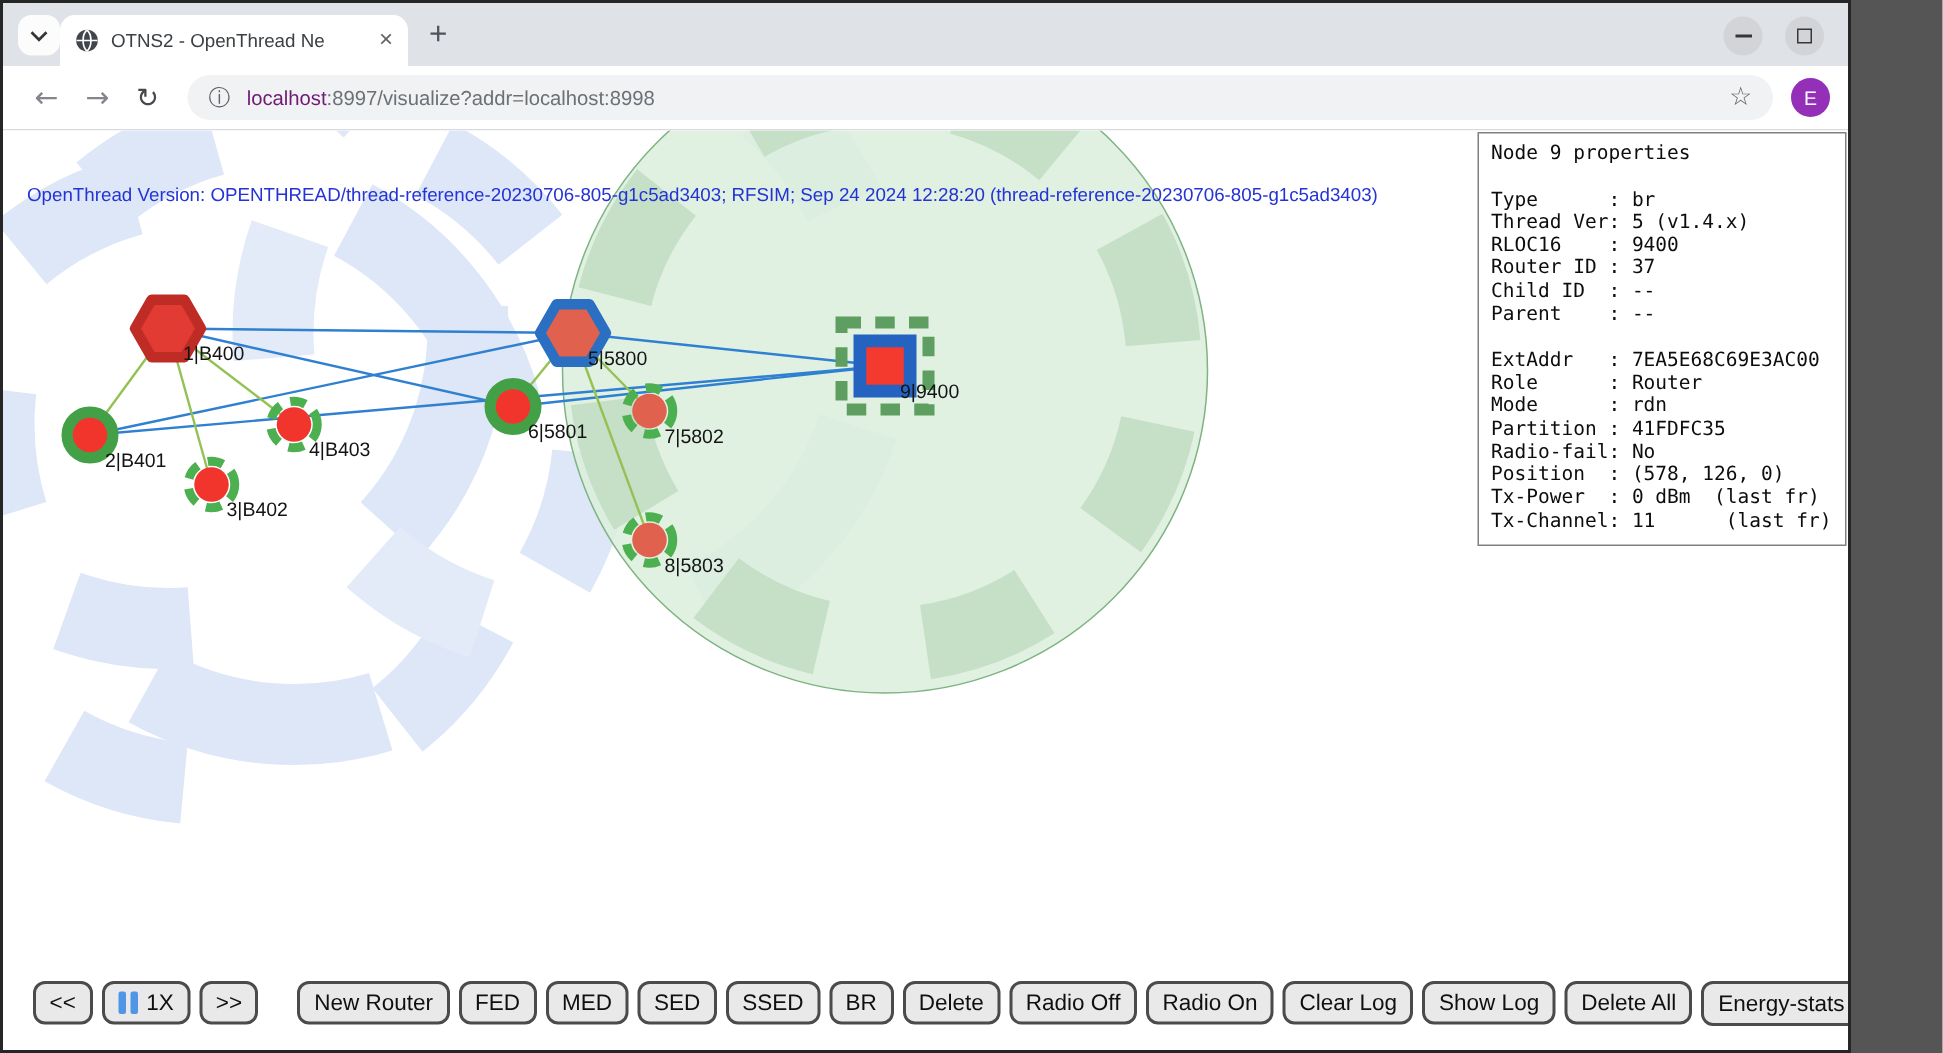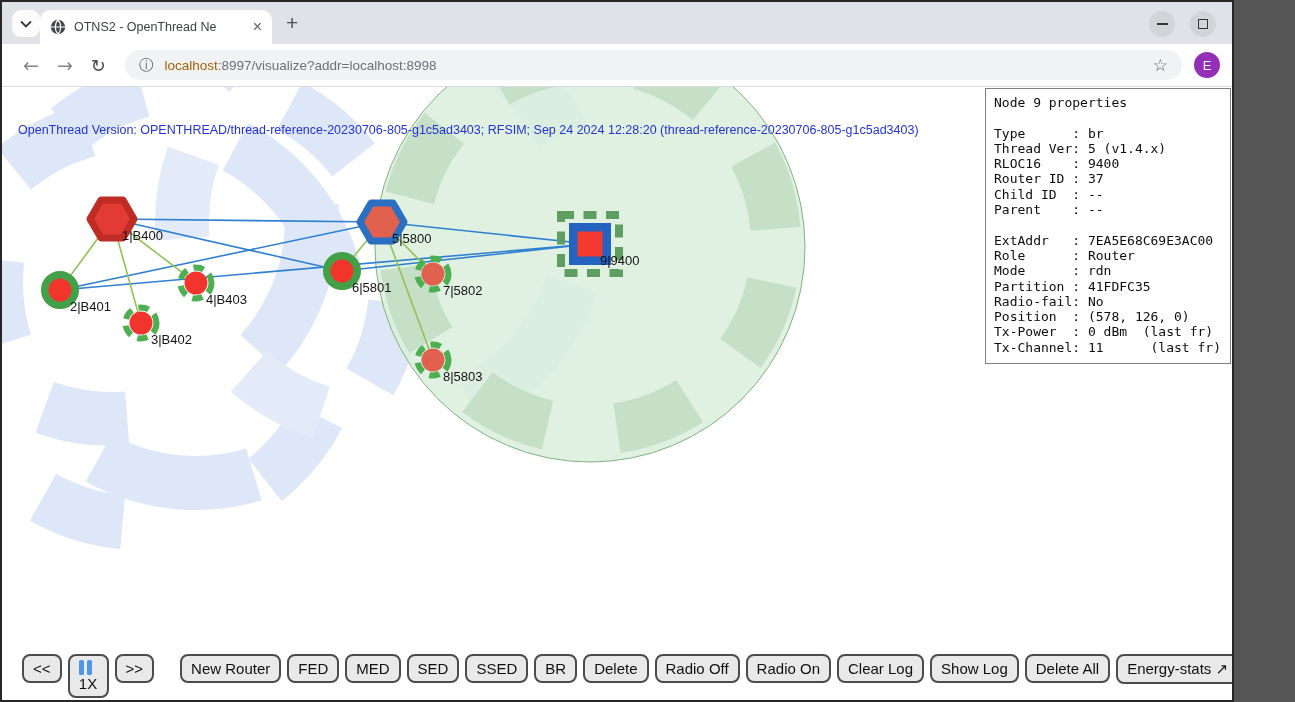--- a/index.html
+++ b/index.html
@@ -25,21 +25,21 @@
   .max-glyph { width:10px; height:10px; border:1.6px solid #35363a; }
 
   
   .toolbar { height:43px; background:#fff; border-bottom:1px solid #d8dadd;
              display:flex; align-items:center; padding:0 12px; }
   .nav-icon { font-size:19px; color:#83878c; margin:0 9px; font-family:"DejaVu Sans", sans-serif; }
   .reload-icon { color:#46494d; font-size:18px; }
   .omnibox { flex:1; height:30px; background:#f0f2f4; border-radius:16px; margin:0 12px 0 10px;
              display:flex; align-items:center; padding:0 14px; font-size:13.5px; }
   .info-icon { color:#5f6368; font-size:14.5px; margin-right:11px; font-family:"DejaVu Sans", sans-serif; }
-  .url-host { color:#a16207; }
+  .url-host { color:#701a75; }
   .url-rest { color:#6c7176; }
   .star-icon { margin-left:auto; color:#5f6368; font-size:17px; font-family:"DejaVu Sans", sans-serif; }
   .avatar { width:26px; height:26px; border-radius:50%; background:#9430b8; color:#fff;
             font-size:13px; display:flex; align-items:center; justify-content:center; }
 
   
   .content { position:relative; height:563px; background:#fff; overflow:hidden; }
   svg.net { position:absolute; left:0; top:0; }
   .status-line { position:absolute; top:13px; left:10px; white-space:pre; color:#000;
                  font-family:"DejaVu Sans Mono", monospace; font-weight:bold; font-size:13.5px; }
@@ -49,21 +49,21 @@
            border:1px solid #808080; padding:6px 8px 8px 8px; }
   .props pre { font-family:"DejaVu Sans Mono", monospace; font-size:13px; line-height:15.3px;
                color:#0d0d0d; }
 
   
   .bottombar { height:52px; background:#fff; display:flex; align-items:flex-start;
                padding:4px 0 0 20px; gap:6px; }
   .btn { background:#e9e9e9; border:2px solid #4b4b4b; border-radius:8px; font-size:15px;
          color:#101010; padding:4px 9px; display:flex; align-items:center; white-space:nowrap;
          cursor:default; }
-  .btn.speed { width:86px;flex-direction:column; }
+  .btn.speed { width:86px; }
   .btn.gap-left { margin-left:20px; }
   .pause-icon { display:inline-flex; gap:3px; margin-right:6px; }
   .pause-bar { width:5px; height:15px; background:#4f97e6; border-radius:1.5px; display:inline-block; }
 </style>
 </head>
 <body>
 
 <div class="window">
 
   <div class="titlebar">

